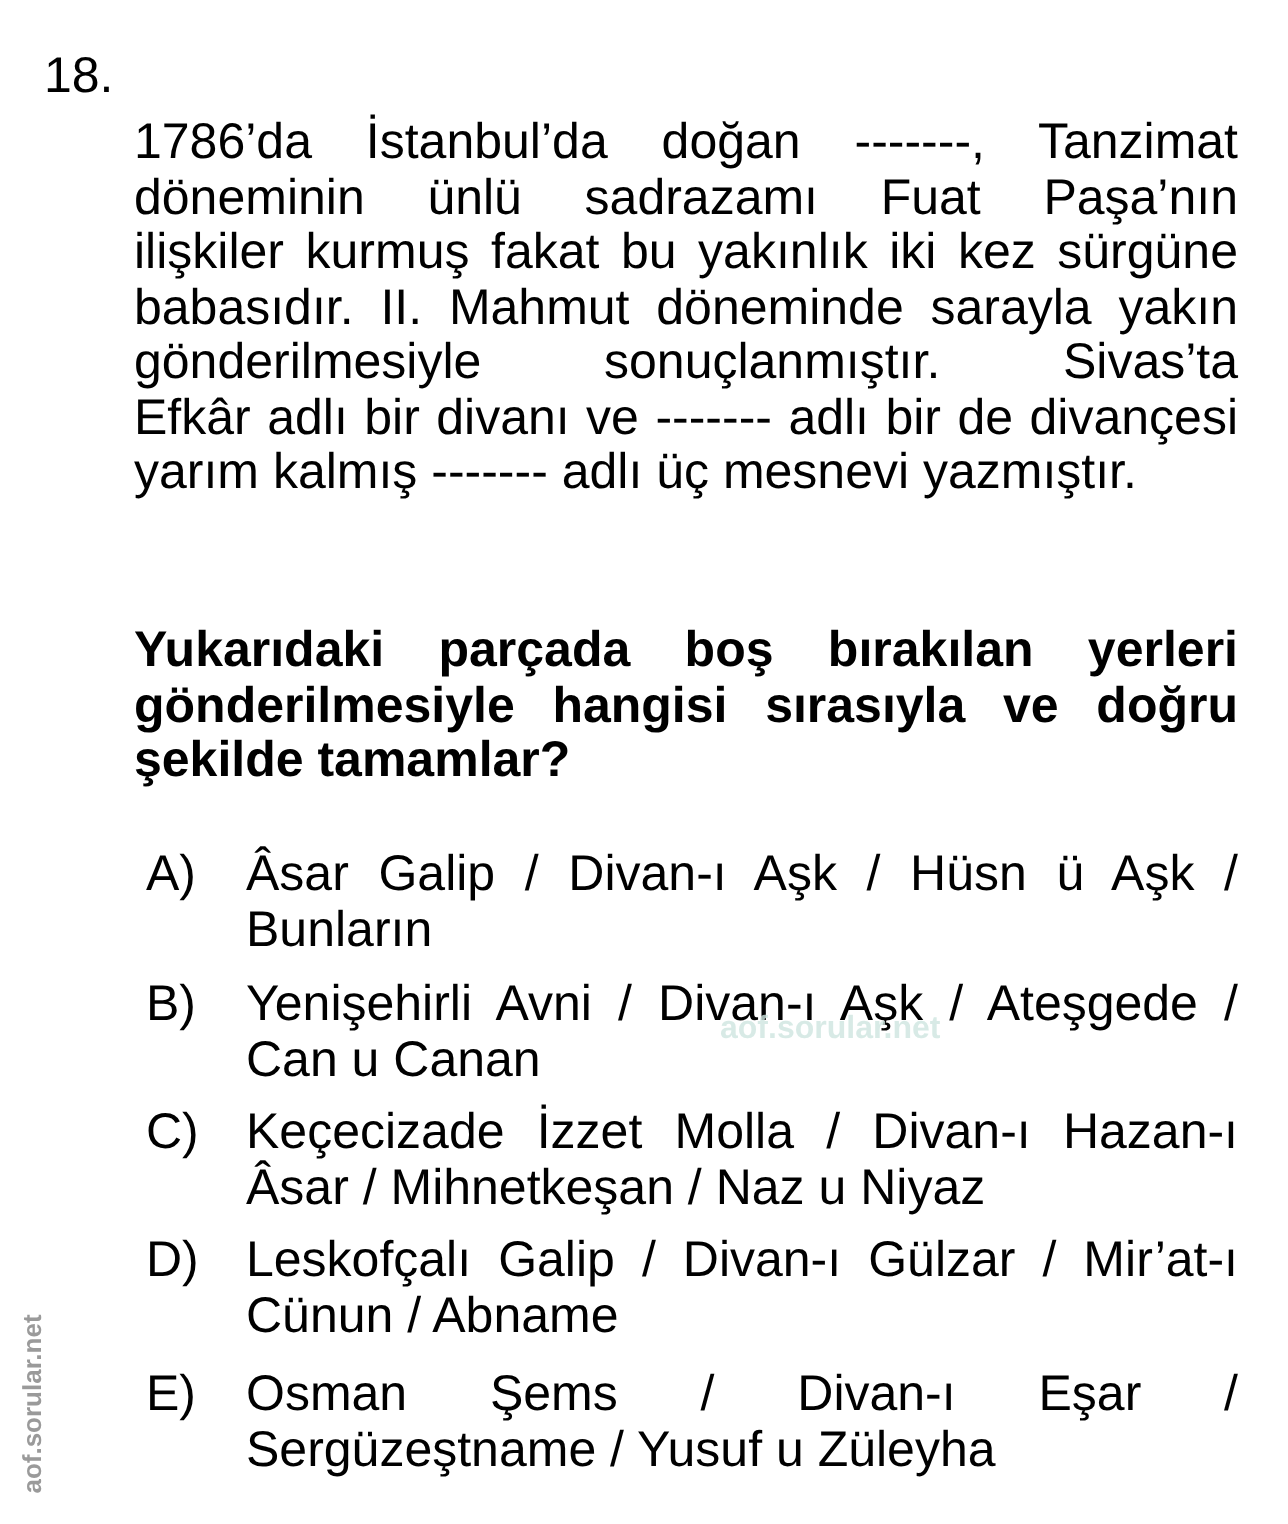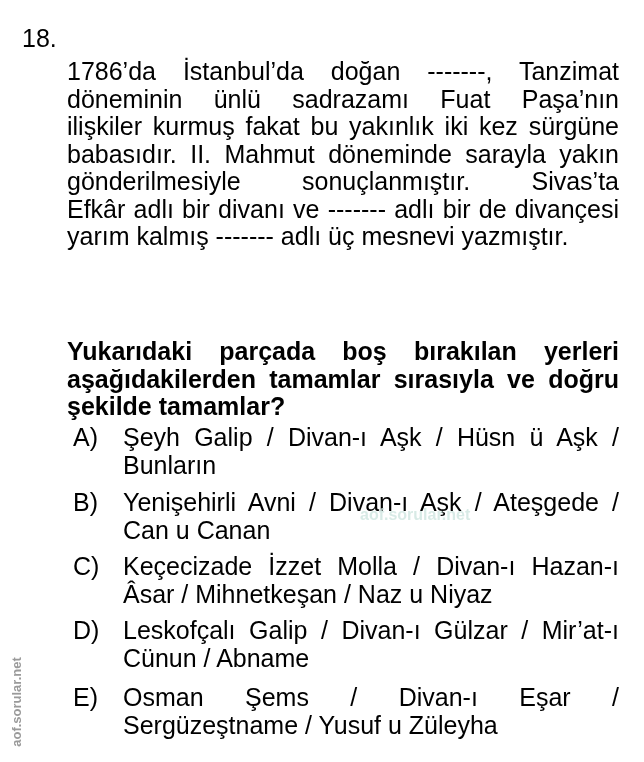--- a/index.html
+++ b/index.html
@@ -2,21 +2,21 @@
 <html><head>
 <meta charset="utf-8">
 <style>
   html, body { margin: 0; padding: 0; background: #ffffff; }
   body { width: 644px; height: 762px; position: relative; overflow: hidden;
          font-family: "Liberation Sans", sans-serif; color: #000; }
   .qnum { position: absolute; left: 22px; top: 24px; font-size: 25px; font-weight: normal; }
   .para { position: absolute; left: 67px; top: 22px; width: 552px; font-size: 25px; line-height: 27.5px; text-align: justify; margin-top: 36px; }
   .para .line { display: block; text-align: justify; text-align-last: justify; white-space: nowrap; }
   .para .line.last { text-align-last: left; }
-  .question { position: absolute; left: 67px; top: 312px; width: 552px; font-size: 25px; font-weight: bold; line-height: 27.5px; margin-top: 26px; }
+  .question { position: absolute; left: 67px; top: 312px; width: 552px; font-size: 25px; font-weight: bold; line-height: 27.5px; }
   .question .line { display: block; text-align: justify; text-align-last: justify; white-space: nowrap; }
   .question .line.last { text-align-last: left; }
   .opt { position: absolute; left: 73px; width: 546px; font-size: 25px; line-height: 27.5px; }
   .opt .letter { position: absolute; left: 0; top: 0; }
   .opt .text { position: absolute; left: 50px; width: 496px; }
   .opt .text .line { display: block; text-align: justify; text-align-last: justify; white-space: nowrap; }
   .opt .text .line.last { text-align-last: left; }
   .wm-side { position: absolute; left: 4px; top: 652px; width: 24px; height: 100px; }
   .wm-side span { position: absolute; left: 50%; top: 50%; transform: translate(-50%,-50%) rotate(-90deg);
                   font-size: 13px; font-weight: bold; color: #9a9a9a; white-space: nowrap; }
@@ -32,28 +32,28 @@
   <span class="line">döneminin ünlü sadrazamı Fuat Paşa’nın</span>
   <span class="line">ilişkiler kurmuş fakat bu yakınlık iki kez sürgüne</span>
   <span class="line">babasıdır. II. Mahmut döneminde sarayla yakın</span>
   <span class="line">gönderilmesiyle sonuçlanmıştır. Sivas’ta</span>
   <span class="line">Efkâr adlı bir divanı ve ------- adlı bir de divançesi</span>
   <span class="line last">yarım kalmış ------- adlı üç mesnevi yazmıştır.</span>
 </div>
 
 <div class="question">
   <span class="line">Yukarıdaki parçada boş bırakılan yerleri</span>
-  <span class="line">aşağıdakilerden tamamlar sırasıyla ve doğru</span>
+  <span class="line">gönderilmesiyle hangisi sırasıyla ve doğru</span>
   <span class="line last">şekilde tamamlar?</span>
 </div>
 
 <div class="opt" style="top:424px;">
   <span class="letter">A)</span>
   <div class="text">
-    <span class="line">Şeyh Galip / Divan-ı Aşk / Hüsn ü Aşk /</span>
+    <span class="line">Âsar Galip / Divan-ı Aşk / Hüsn ü Aşk /</span>
     <span class="line last">Bunların</span>
   </div>
 </div>
 
 <div class="opt" style="top:489px;">
   <span class="letter">B)</span>
   <div class="text">
     <span class="line">Yenişehirli Avni / Divan-ı Aşk / Ateşgede /</span>
     <span class="line last">Can u Canan</span>
   </div>

